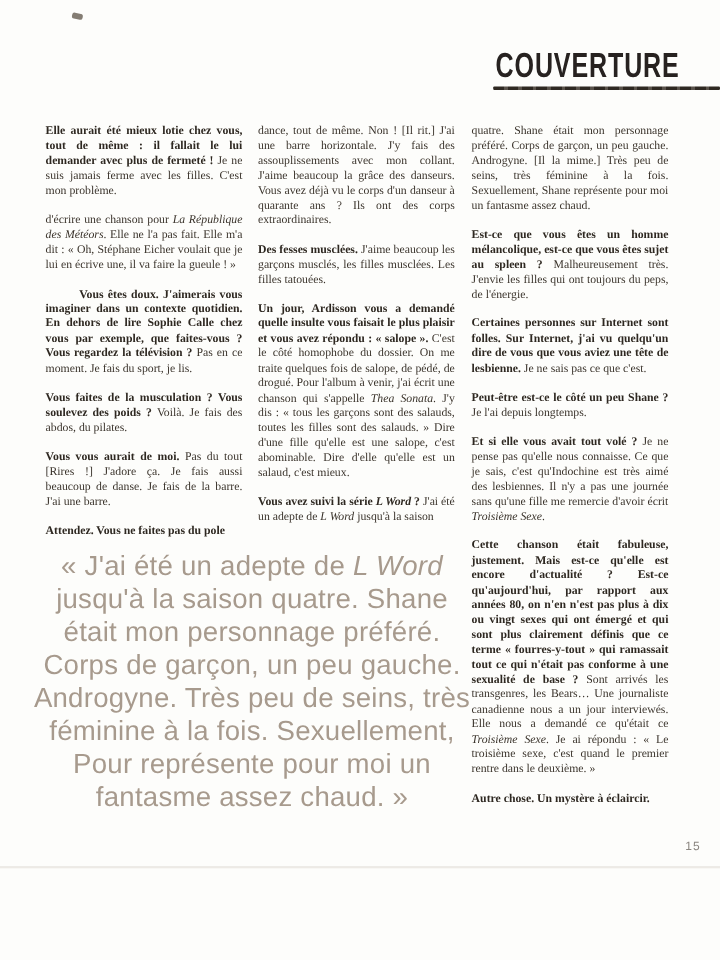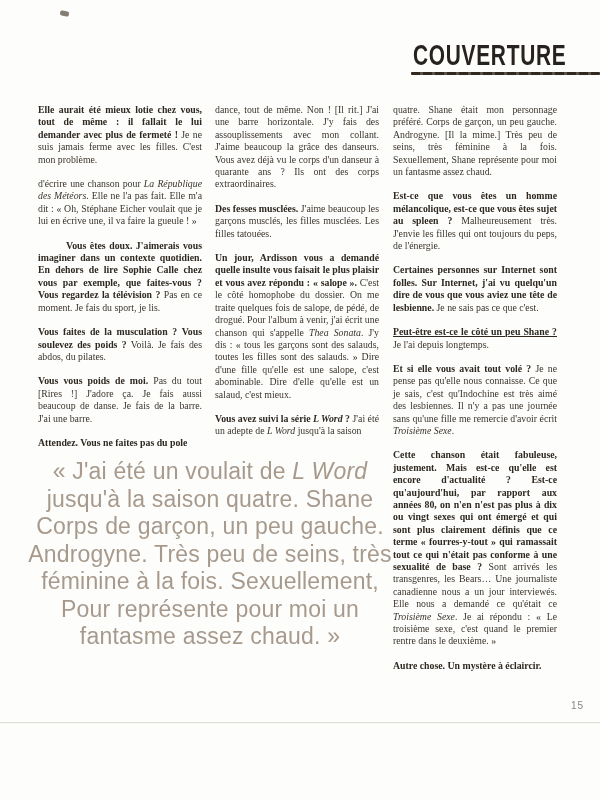--- a/index.html
+++ b/index.html
@@ -61,42 +61,43 @@
   <div class="speck"></div>
 
   <div class="header-title">COUVERTURE</div>
   <div class="header-rule"></div>
 
   <div class="col col1">
       <div class="para"><span style="font-weight: bold;">Elle aurait été mieux lotie chez vous, tout de même : il fallait le lui demander avec plus de fermeté !</span><span> Je ne suis jamais ferme avec les filles. C'est mon problème.</span></div>
       <div class="para"><span>d'écrire une chanson pour </span><span style="font-style: italic;">La République des Météors</span><span>. Elle ne l'a pas fait. Elle m'a dit : « Oh, Stéphane Eicher voulait que je lui en écrive une, il va faire la gueule ! »</span></div>
       <div class="para"><span style="font-weight: bold; margin-left: 28px;">Vous êtes doux. J'aimerais vous imaginer dans un contexte quotidien. En dehors de lire Sophie Calle chez vous par exemple, que faites-vous ? Vous regardez la télévision ?</span><span> Pas en ce moment. Je fais du sport, je lis.</span></div>
       <div class="para"><span style="font-weight: bold;">Vous faites de la musculation ? Vous soulevez des poids ?</span><span> Voilà. Je fais des abdos, du pilates.</span></div>
-      <div class="para"><span style="font-weight: bold;">Vous vous poids de moi.</span><span> Pas du tout [Rires !] J'adore ça. Je fais aussi beaucoup de danse. Je fais de la barre. J'ai une barre.</span></div>
+      <div class="para"><span style="font-weight: bold;">Vous vous aurait de moi.</span><span> Pas du tout [Rires !] J'adore ça. Je fais aussi beaucoup de danse. Je fais de la barre. J'ai une barre.</span></div>
       <div class="para"><span style="font-weight: bold;">Attendez. Vous ne faites pas du pole</span></div>
     </div>
   <div class="col col2">
       <div class="para"><span style="font-weight: normal;">dance, tout de même.</span><span> Non ! [Il rit.] J'ai une barre horizontale. J'y fais des assouplissements avec mon collant. J'aime beaucoup la grâce des danseurs. Vous avez déjà vu le corps d'un danseur à quarante ans ? Ils ont des corps extraordinaires.</span></div>
       <div class="para"><span style="font-weight: bold;">Des fesses musclées.</span><span> J'aime beaucoup les garçons musclés, les filles musclées. Les filles tatouées.</span></div>
       <div class="para"><span style="font-weight: bold;">Un jour, Ardisson vous a demandé quelle insulte vous faisait le plus plaisir et vous avez répondu : « salope ».</span><span> C'est le côté homophobe du dossier. On me traite quelques fois de salope, de pédé, de drogué. Pour l'album à venir, j'ai écrit une chanson qui s'appelle </span><span style="font-style: italic;">Thea Sonata</span><span>. J'y dis : « tous les garçons sont des salauds, toutes les filles sont des salauds. » Dire d'une fille qu'elle est une salope, c'est abominable. Dire d'elle qu'elle est un salaud, c'est mieux.</span></div>
       <div class="para"><span style="font-weight: bold;">Vous avez suivi la série </span><span style="font-weight: bold; font-style: italic;">L Word</span><span style="font-weight: bold;"> ?</span><span> J'ai été un adepte de </span><span style="font-style: italic;">L Word</span><span> jusqu'à la saison</span></div>
     </div>
   <div class="col col3">
       <div class="para"><span>quatre. Shane était mon personnage préféré. Corps de garçon, un peu gauche. Androgyne. [Il la mime.] Très peu de seins, très féminine à la fois. Sexuellement, Shane représente pour moi un fantasme assez chaud.</span></div>
       <div class="para"><span style="font-weight: bold;">Est-ce que vous êtes un homme mélancolique, est-ce que vous êtes sujet au spleen ?</span><span> Malheureusement très. J'envie les filles qui ont toujours du peps, de l'énergie.</span></div>
       <div class="para"><span style="font-weight: bold;">Certaines personnes sur Internet sont folles. Sur Internet, j'ai vu quelqu'un dire de vous que vous aviez une tête de lesbienne.</span><span> Je ne sais pas ce que c'est.</span></div>
-      <div class="para"><span style="font-weight: bold; text-decoration: underline;">Peut-être est-ce le côté un peu Shane ?</span><span> Je l'ai depuis longtemps.</span></div>
+      <div class="para"><span style="font-weight: bold;">Peut-être est-ce le côté un peu Shane ?</span><span> Je l'ai depuis longtemps.</span></div>
       <div class="para"><span style="font-weight: bold;">Et si elle vous avait tout volé ?</span><span> Je ne pense pas qu'elle nous connaisse. Ce que je sais, c'est qu'Indochine est très aimé des lesbiennes. Il n'y a pas une journée sans qu'une fille me remercie d'avoir écrit </span><span style="font-style: italic;">Troisième Sexe</span><span>.</span></div>
       <div class="para"><span style="font-weight: bold;">Cette chanson était fabuleuse, justement. Mais est-ce qu'elle est encore d'actualité ? Est-ce qu'aujourd'hui, par rapport aux années 80, on n'en n'est pas plus à dix ou vingt sexes qui ont émergé et qui sont plus clairement définis que ce terme « fourres-y-tout » qui ramassait tout ce qui n'était pas conforme à une sexualité de base ?</span><span> Sont arrivés les transgenres, les Bears… Une journaliste canadienne nous a un jour interviewés. Elle nous a demandé ce qu'était ce </span><span style="font-style: italic;">Troisième Sexe</span><span>. Je ai répondu : « Le troisième sexe, c'est quand le premier rentre dans le deuxième. »</span></div>
       <div class="para"><span style="font-weight: bold; font-family: Liberation Serif, serif;">Autre chose. Un mystère à éclaircir.</span></div>
     </div>
 
   <div class="pullquote">
-      <div class="qline"><span>« J'ai été un voulait de </span><span style="font-style: italic;">L Word</span></div>
+      <div class="qline"><span>« J'ai été un adepte de </span><span style="font-style: italic;">L Word</span></div>
       <div class="qline"><span>jusqu'à la saison quatre. Shane</span></div>
+      <div class="qline"><span>était mon personnage préféré.</span></div>
       <div class="qline"><span>Corps de garçon, un peu gauche.</span></div>
       <div class="qline"><span>Androgyne. Très peu de seins, très</span></div>
       <div class="qline"><span>féminine à la fois. Sexuellement,</span></div>
       <div class="qline"><span>Pour représente pour moi un</span></div>
       <div class="qline"><span>fantasme assez chaud. »</span></div>
     </div>
 
   <div class="pagenum">15</div>
   <div class="bottom-rule"></div>
 </div>

